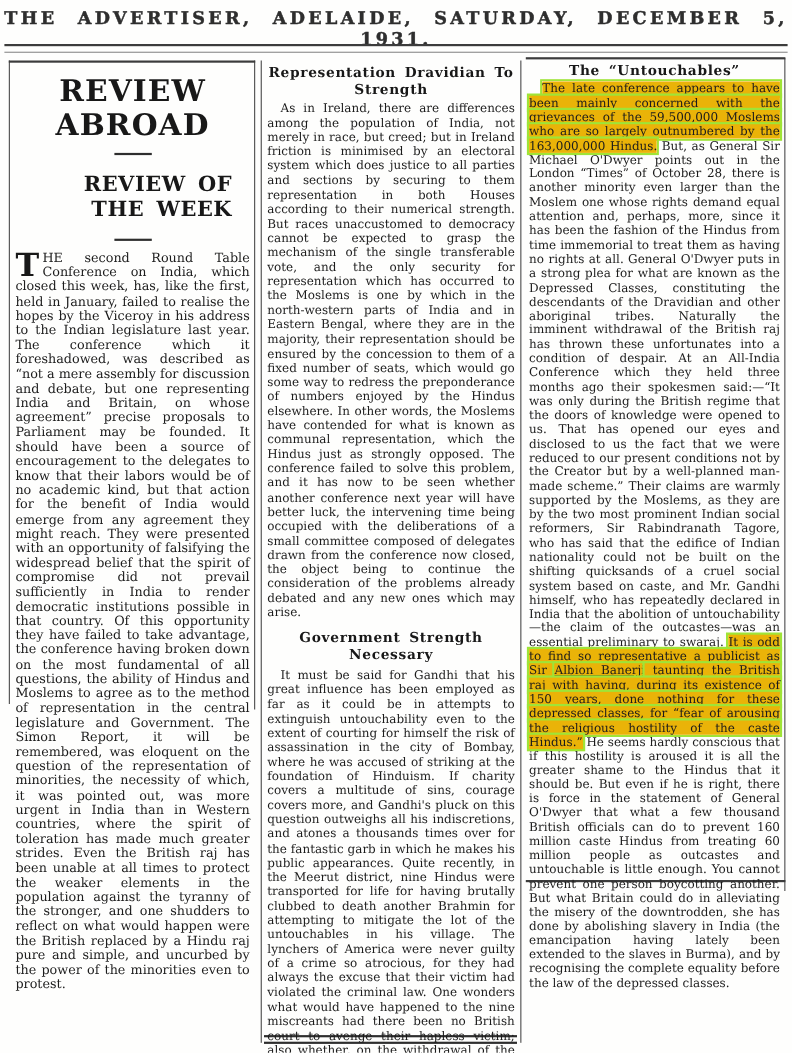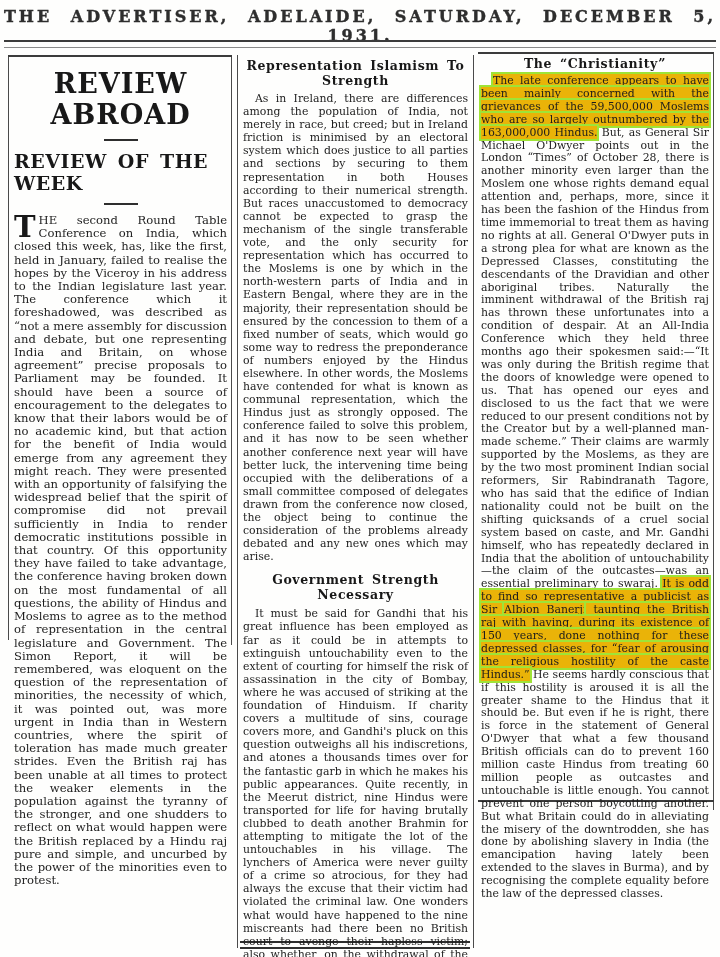--- a/index.html
+++ b/index.html
@@ -37,22 +37,22 @@
 
   
   .col1{left:14px;top:60px;width:213px;}
   .headline{
     text-align:center;font-weight:bold;font-size:27px;
     letter-spacing:1px;word-spacing:22px;margin:8px 0 0 0;
     color:#181818;
   }
   .dash-div{width:34px;height:2px;background:#2e2e2e;margin:9px auto 9px auto;}
   .subheadline{
-    text-align:left;font-weight:bold;font-size:19px;
-    letter-spacing:.5px;word-spacing:4px;margin:0;color:#181818;
+    text-align:right;font-weight:bold;font-size:19px;
+    letter-spacing:.5px;word-spacing:4px;margin:16px;color:#181818;
   }
   .byline{
     text-align:center;font-weight:bold;font-size:14px;
     letter-spacing:1.5px;margin:2px 0 10px 0;color:#181818;
   }
   .col1 .body-text{font-size:11.6px;line-height:13.2px;}
   .dropcap{
     float:left;font-size:29px;line-height:24px;font-weight:bold;
     padding:1px 3px 0 0;color:#181818;
   }
@@ -94,22 +94,22 @@
 
 <div class="col col1">
   <h1 class="headline">REVIEW ABROAD</h1>
   <div class="dash-div"></div>
   <h2 class="subheadline">REVIEW OF THE WEEK</h2>
   <div class="dash-div"></div>
   <p class="body-text"><span class="dropcap">T</span><span>HE second Round Table Conference on India, which closed this week, has, like the first, held in January, failed to realise the hopes by the Viceroy in his address to the Indian legislature last year. The conference which it foreshadowed, was described as “not a mere assembly for discussion and debate, but one representing India and Britain, on whose agreement” precise proposals to Parliament may be founded. It should have been a source of encouragement to the delegates to know that their labors would be of no academic kind, but that action for the benefit of India would emerge from any agreement they might reach. They were presented with an opportunity of falsifying the widespread belief that the spirit of compromise did not prevail sufficiently in India to render democratic institutions possible in that country. Of this opportunity they have failed to take advantage, the conference having broken down on the most fundamental of all questions, the ability of Hindus and Moslems to agree as to the method of representation in the central legislature and Government. The Simon Report, it will be remembered, was eloquent on the question of the representation of minorities, the necessity of which, it was pointed out, was more urgent in India than in Western countries, where the spirit of toleration has made much greater strides. Even the British raj has been unable at all times to protect the weaker elements in the population against the tyranny of the stronger, and one shudders to reflect on what would happen were the British replaced by a Hindu raj pure and simple, and uncurbed by the power of the minorities even to protest.</span></p>
 </div>
 
 <div class="col col2">
-  <h4 class="sec-heading">Representation Islamism To Strength</h4>
+  <h4 class="sec-heading">Representation Dravidian To Strength</h4>
   <p class="body-text indent">As in Ireland, there are differences among the population of India, not merely in race, but creed; but in Ireland friction is minimised by an electoral system which does justice to all parties and sections by securing to them representation in both Houses according to their numerical strength. But races unaccustomed to democracy cannot be expected to grasp the mechanism of the single transferable vote, and the only security for representation which has occurred to the Moslems is one by which in the north-western parts of India and in Eastern Bengal, where they are in the majority, their representation should be ensured by the concession to them of a fixed number of seats, which would go some way to redress the preponderance of numbers enjoyed by the Hindus elsewhere. In other words, the Moslems have contended for what is known as communal representation, which the Hindus just as strongly opposed. The conference failed to solve this problem, and it has now to be seen whether another conference next year will have better luck, the intervening time being occupied with the deliberations of a small committee composed of delegates drawn from the conference now closed, the object being to continue the consideration of the problems already debated and any new ones which may arise.</p>
   <h4 class="sec-heading mid">Government Strength Necessary</h4>
   <p class="body-text indent">It must be said for Gandhi that his great influence has been employed as far as it could be in attempts to extinguish untouchability even to the extent of courting for himself the risk of assassination in the city of Bombay, where he was accused of striking at the foundation of Hinduism. If charity covers a multitude of sins, courage covers more, and Gandhi's pluck on this question outweighs all his indiscretions, and atones a thousands times over for the fantastic garb in which he makes his public appearances. Quite recently, in the Meerut district, nine Hindus were transported for life for having brutally clubbed to death another Brahmin for attempting to mitigate the lot of the untouchables in his village. The lynchers of America were never guilty of a crime so atrocious, for they had always the excuse that their victim had violated the criminal law. One wonders what would have happened to the nine miscreants had there been no British court to avenge their hapless victim; also whether, on the withdrawal of the British raj, the Christian missions of all denominations and Moslems will be as free as now to treat the untouchables as men and brothers. Naturally, by millions these wretched outcastes are embracing Christianity and Islamism, to the great alarm of the Hindus, which the talk of admitting their victims to political privileges has done not a little to stimulate. The Simon Commission found that the one hope for the Depressed Classes consisted in their getting a position in the body politic of sufficient importance to tempt other elements to seek their co-operation. Accordingly, the Commission recommended that in all the eight provinces seats in the local Legislatures should be reserved for their representatives.</p>
 </div>
 
 <div class="col col3">
-  <h4 class="sec-heading">The “Christianity”</h4>
+  <h4 class="sec-heading">The “Untouchables”</h4>
   <p class="body-text indent"><span class="hl">The late conference appears to have been mainly concerned with the grievances of the 59,500,000 Moslems who are so largely outnumbered by the 163,000,000 Hindus.</span><span> But, as General Sir Michael O'Dwyer points out in the London “Times” of October 28, there is another minority even larger than the Moslem one whose rights demand equal attention and, perhaps, more, since it has been the fashion of the Hindus from time immemorial to treat them as having no rights at all. General O'Dwyer puts in a strong plea for what are known as the Depressed Classes, constituting the descendants of the Dravidian and other aboriginal tribes. Naturally the imminent withdrawal of the British raj has thrown these unfortunates into a condition of despair. At an All-India Conference which they held three months ago their spokesmen said:—“It was only during the British regime that the doors of knowledge were opened to us. That has opened our eyes and disclosed to us the fact that we were reduced to our present conditions not by the Creator but by a well-planned man-made scheme.” Their claims are warmly supported by the Moslems, as they are by the two most prominent Indian social reformers, Sir Rabindranath Tagore, who has said that the edifice of Indian nationality could not be built on the shifting quicksands of a cruel social system based on caste, and Mr. Gandhi himself, who has repeatedly declared in India that the abolition of untouchability—the claim of the outcastes—was an essential preliminary to swaraj. </span><span class="hl">It is odd to find so representative a publicist as Sir </span><span class="hl hl-u">Albion Banerji</span><span class="hl"> taunting the British raj with having, during its existence of 150 years, done nothing for these depressed classes, for “fear of arousing the religious hostility of the caste Hindus.”</span><span> He seems hardly conscious that if this hostility is aroused it is all the greater shame to the Hindus that it should be. But even if he is right, there is force in the statement of General O'Dwyer that what a few thousand British officials can do to prevent 160 million caste Hindus from treating 60 million people as outcastes and untouchable is little enough. You cannot prevent one person boycotting another. But what Britain could do in alleviating the misery of the downtrodden, she has done by abolishing slavery in India (the emancipation having lately been extended to the slaves in Burma), and by recognising the complete equality before the law of the depressed classes.</span></p>
 </div>
 
 </body></html>

